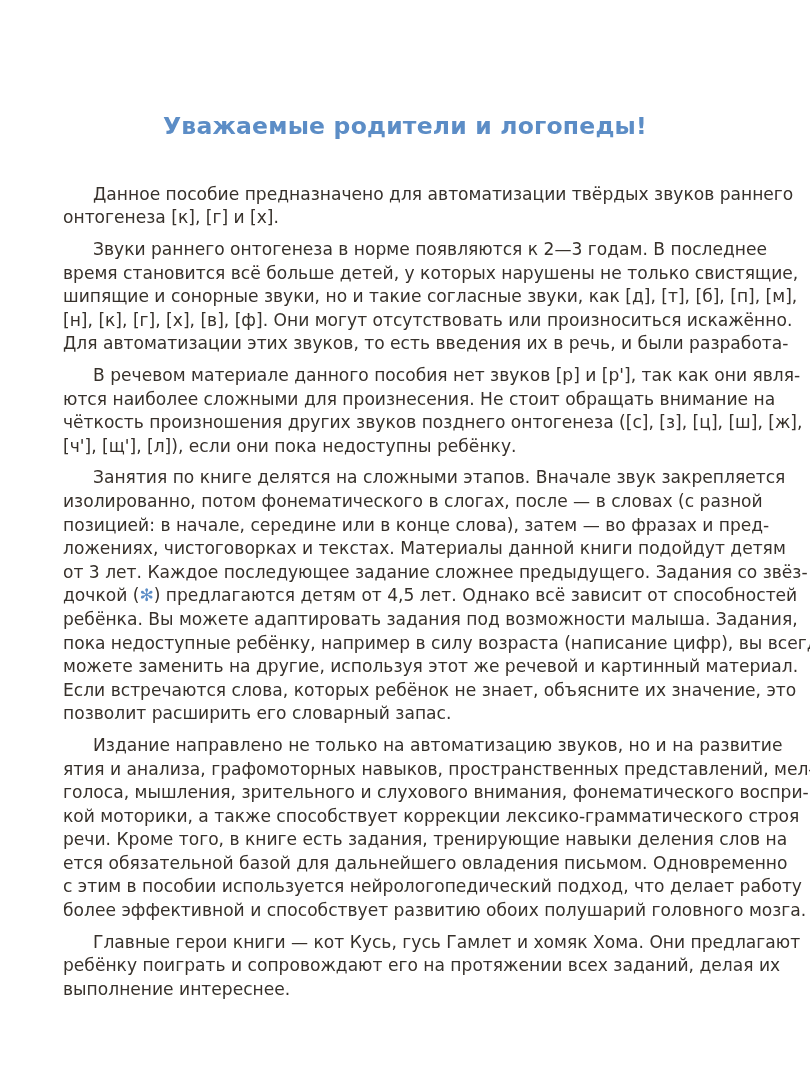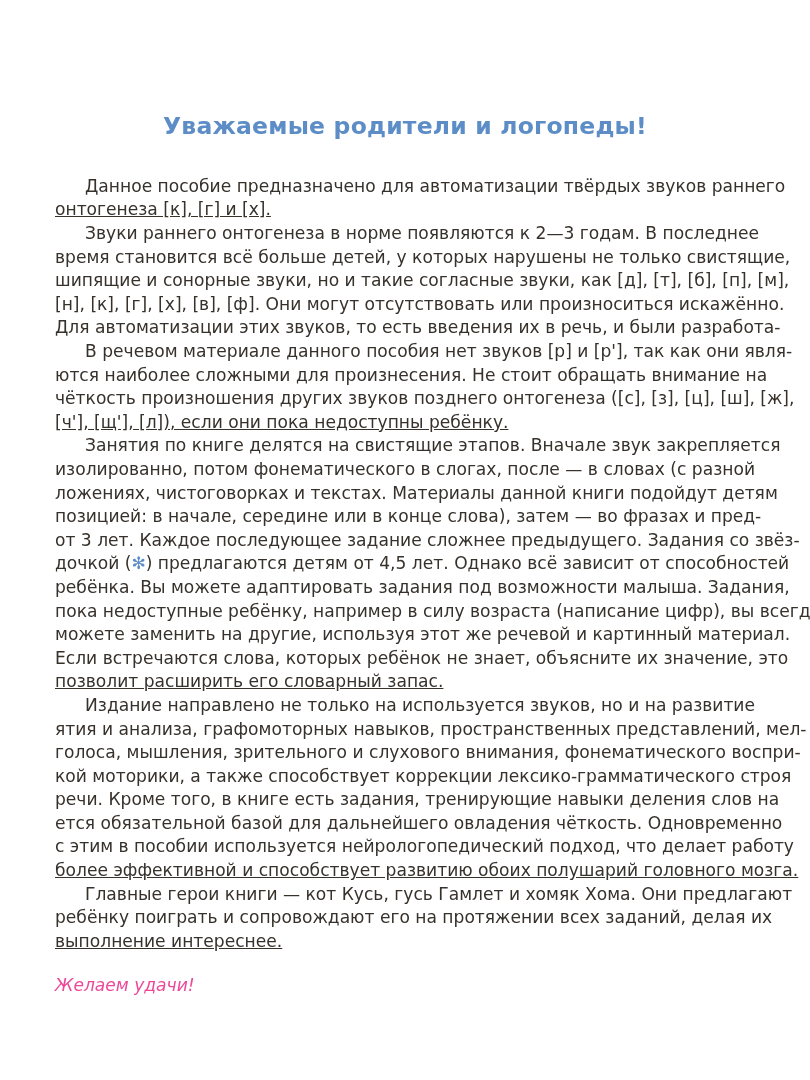--- a/index.html
+++ b/index.html
@@ -39,38 +39,37 @@
     font-size: 17.1px;
     line-height: 23.6px;
     color: #37312b;
     text-align: justify;
     text-justify: inter-word;
     margin: 0;
     padding-top: 35px;
     -webkit-font-smoothing: antialiased;
   }
   .body-text p {
-    margin: 0;
+    margin: 8px;
     text-indent: 30px;
     text-align: justify;
   }
   
   .line {
     display: block;
     text-align: justify;
     text-align-last: justify;
     white-space: nowrap;
     text-indent: 0;
   }
   .line.first {
     text-indent: 30px;
   }
   .line.last {
     text-align-last: left;
-    text-decoration: underline;
   }
   .asterisk {
     color: #5c8dc6;
     font-weight: normal;
   }
   .closing {
     font-family: "DejaVu Sans", "Liberation Sans", sans-serif;
     font-size: 17.1px;
     font-style: italic;
     color: #ec4899;
@@ -102,40 +101,40 @@
       </p>
 
       <p>
         <span class="line first">В речевом материале данного пособия нет звуков [р] и [р'], так как они явля-</span>
         <span class="line">ются наиболее сложными для произнесения. Не стоит обращать внимание на</span>
         <span class="line">чёткость произношения других звуков позднего онтогенеза ([с], [з], [ц], [ш], [ж],</span>
         <span class="line last">[ч'], [щ'], [л]), если они пока недоступны ребёнку.</span>
       </p>
 
       <p>
-        <span class="line first">Занятия по книге делятся на свистящие этапов. Вначале звук закрепляется</span>
+        <span class="line first">Занятия по книге делятся на сложными этапов. Вначале звук закрепляется</span>
         <span class="line">изолированно, потом фонематического в слогах, после — в словах (с разной</span>
+        <span class="line">позицией: в начале, середине или в конце слова), затем — во фразах и пред-</span>
         <span class="line">ложениях, чистоговорках и текстах. Материалы данной книги подойдут детям</span>
-        <span class="line">позицией: в начале, середине или в конце слова), затем — во фразах и пред-</span>
         <span class="line">от 3 лет. Каждое последующее задание сложнее предыдущего. Задания со звёз-</span>
         <span class="line">дочкой (<span class="asterisk">✻</span>) предлагаются детям от 4,5 лет. Однако всё зависит от способностей</span>
         <span class="line">ребёнка. Вы можете адаптировать задания под возможности малыша. Задания,</span>
         <span class="line">пока недоступные ребёнку, например в силу возраста (написание цифр), вы всегда</span>
         <span class="line">можете заменить на другие, используя этот же речевой и картинный материал.</span>
         <span class="line">Если встречаются слова, которых ребёнок не знает, объясните их значение, это</span>
         <span class="line last">позволит расширить его словарный запас.</span>
       </p>
 
       <p>
-        <span class="line first">Издание направлено не только на используется звуков, но и на развитие</span>
+        <span class="line first">Издание направлено не только на автоматизацию звуков, но и на развитие</span>
         <span class="line">ятия и анализа, графомоторных навыков, пространственных представлений, мел-</span>
         <span class="line">голоса, мышления, зрительного и слухового внимания, фонематического воспри-</span>
         <span class="line">кой моторики, а также способствует коррекции лексико-грамматического строя</span>
         <span class="line">речи. Кроме того, в книге есть задания, тренирующие навыки деления слов на</span>
-        <span class="line">ется обязательной базой для дальнейшего овладения чёткость. Одновременно</span>
+        <span class="line">ется обязательной базой для дальнейшего овладения письмом. Одновременно</span>
         <span class="line">с этим в пособии используется нейрологопедический подход, что делает работу</span>
         <span class="line last">более эффективной и способствует развитию обоих полушарий головного мозга.</span>
       </p>
 
       <p>
         <span class="line first">Главные герои книги — кот Кусь, гусь Гамлет и хомяк Хома. Они предлагают</span>
         <span class="line">ребёнку поиграть и сопровождают его на протяжении всех заданий, делая их</span>
         <span class="line last">выполнение интереснее.</span>
       </p>
     </div>

